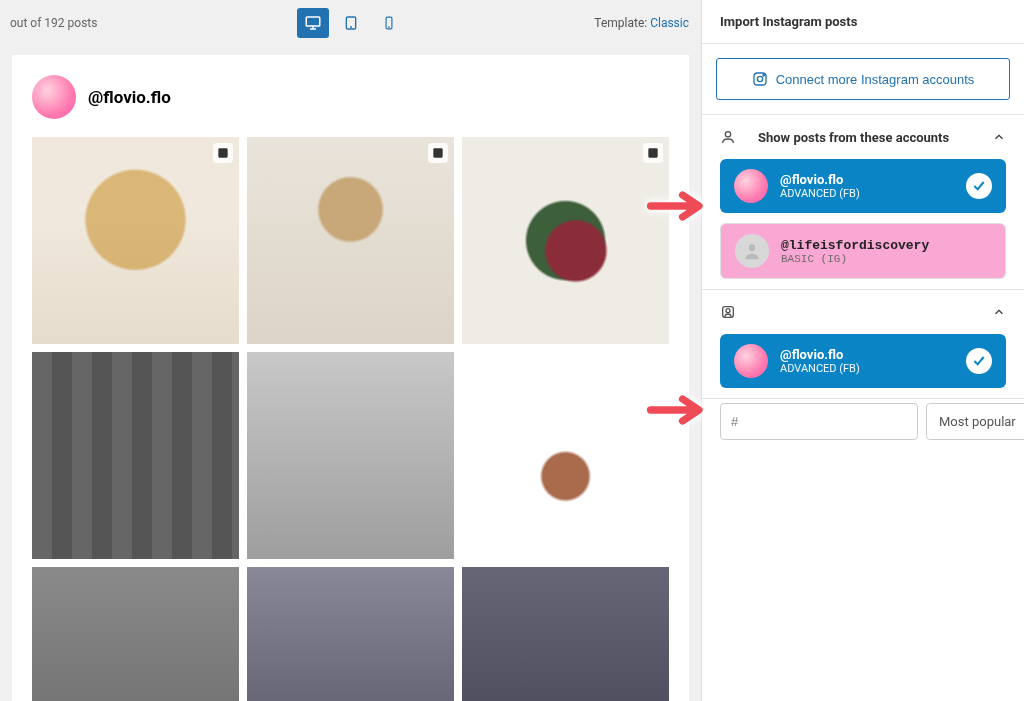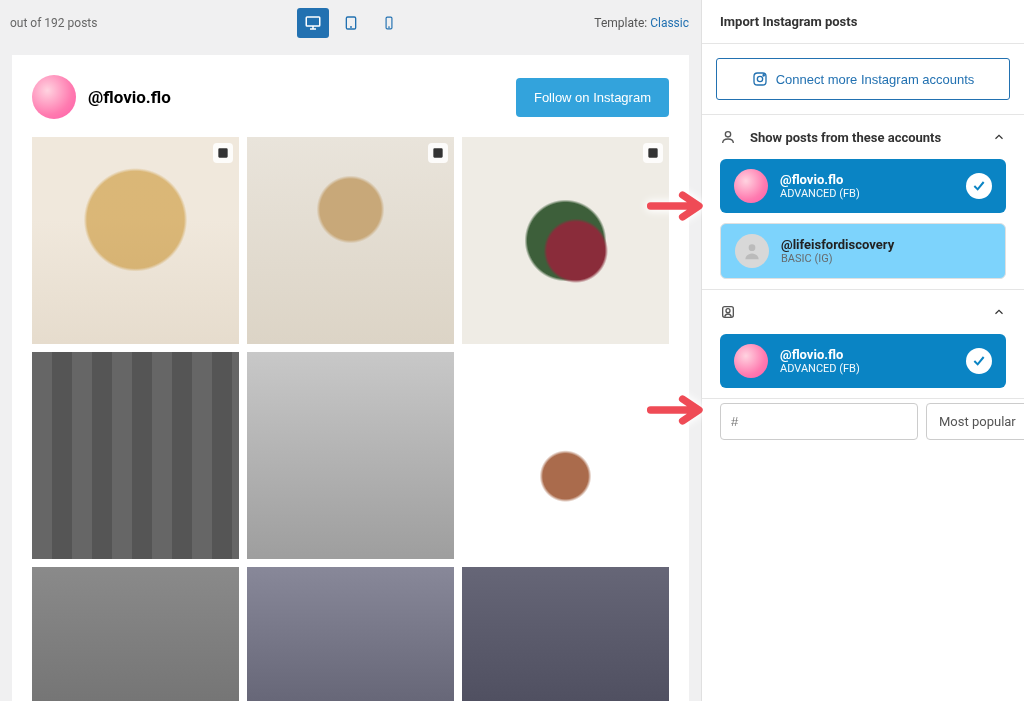--- a/index.html
+++ b/index.html
@@ -128,21 +128,21 @@
       font-size: 13px;
       display: flex; align-items: center; justify-content: center; gap: 8px;
       cursor: pointer;
     }
     .section {
       border-top: 1px solid #e5e5e5;
     }
     .section-header {
       display: flex;
       align-items: center;
-      gap: 14px;
+      gap: 22px;
       padding: 14px 18px;
       font-weight: 700;
       font-size: 13px;
       cursor: pointer;
     }
     .section-header .chev { margin-left: auto; }
     .section-icon { width: 16px; height: 16px; color:#555; }
     .account-card {
       margin: 0 18px 10px 18px;
       border-radius: 6px;
@@ -150,23 +150,24 @@
       display: flex;
       align-items: center;
       gap: 12px;
       position: relative;
     }
     .account-card.selected {
       background: #0a84c4;
       color: #fff;
     }
     .account-card.unselected {
-      background: #7dd3fc;
+      background: #f9a8d4;
       border: 1px solid #e0e0e0;
       color: #222;
+      font-family: Liberation Mono, monospace;
     }
     .card-avatar {
       width: 34px; height: 34px; border-radius: 50%;
     }
     .avatar-pink-sm {
       background: radial-gradient(circle at 35% 35%, #ffd3e0, #ff7bb0 60%, #ff5aa8 100%);
     }
     .avatar-grey {
       background: #d8d8d8;
       display:flex;align-items:center;justify-content:center;color:#999;
@@ -242,21 +243,20 @@
       <a href="#">Classic</a>
     </div>
   </div>
 
   <div class="feed-container">
     <div class="feed-header">
       <div class="feed-profile">
         <div class="avatar-pink"></div>
         <div class="feed-handle">@flovio.flo</div>
       </div>
-      <button class="follow-btn">Follow on Instagram</button>
     </div>
 
     <div class="grid">
       <div class="tile t1">
         <div class="reel-badge">
             <svg viewBox="0 0 24 24" fill="#333">
               <path d="M6 4h12a2 2 0 012 2v12a2 2 0 01-2 2H6a2 2 0 01-2-2V6a2 2 0 012-2zm0 5h12M9 4l2 5M14 4l2 5M10 13l5 3-5 3v-6z"></path>
             </svg>
           </div>
       </div>

